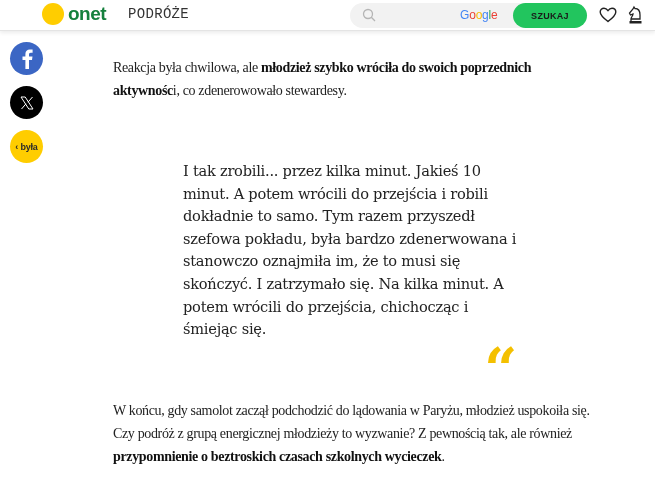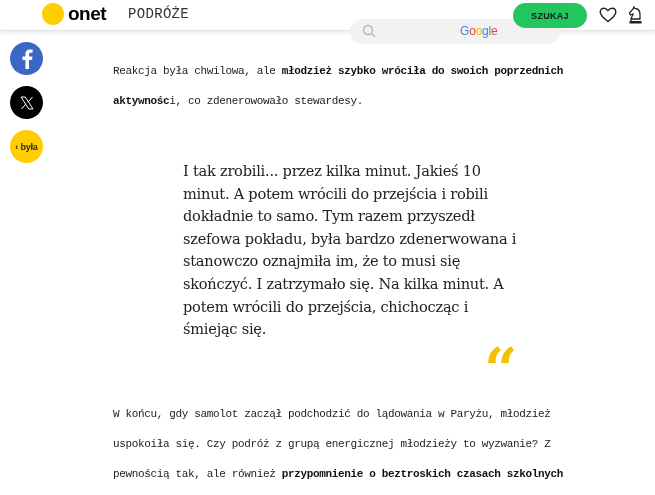--- a/index.html
+++ b/index.html
@@ -7,25 +7,25 @@
   body { font-family: "Liberation Sans", "DejaVu Sans", sans-serif; color: #1a1a1a; position: relative; }
 
   .header {
     position: absolute; left: 0; top: 0; width: 655px; height: 31px;
     background: #fff; border-bottom: 1px solid #e4e4e4;
     box-shadow: 0 2px 4px rgba(0,0,0,0.08);
     z-index: 2;
   }
   .logo { position: absolute; left: 42px; top: 3px; display: flex; align-items: center; height: 22px; cursor: pointer; }
   .logo-dot { width: 22px; height: 22px; border-radius: 50%; background: #ffcd00; margin-right: 4px; }
-  .logo-text { font-weight: bold; font-size: 19px; color: #000000; letter-spacing: -0.5px; line-height: 22px; }
+  .logo-text { font-weight: bold; font-size: 19px; color: #15803d; letter-spacing: -0.5px; line-height: 22px; }
   .logo-section { font-size: 14px; color: #333; margin-left: 22px; line-height: 22px; letter-spacing: 0.3px; font-family: Liberation Mono, monospace; }
 
   .search-box {
-    position: absolute; left: 350px; top: 19px; width: 210px; height: 25px;
+    position: absolute; left: 350px; top: 3px; width: 210px; height: 25px;
     background: #f2f2f2; border-radius: 13px;
   }
   .search-icon { position: absolute; left: 12px; top: 5px; width: 14px; height: 14px; }
   .search-input {
     position: absolute; left: 32px; top: 0; width: 100px; height: 25px; border: none; background: transparent;
     font-size: 11px; outline: none; color: #333;
   }
   .google-mark { position: absolute; left: 110px; top: 5px; font-size: 12px; letter-spacing: -0.2px; }
   .google-mark span { font-family: "Liberation Sans", sans-serif; }
   .search-btn {
@@ -40,22 +40,22 @@
   .share-btn {
     width: 33px; height: 33px; border-radius: 50%; display: flex; align-items: center; justify-content: center;
     cursor: pointer; margin-bottom: 11px;
   }
   .fb { background: #3b66c4; }
   .x { background: #000; }
   .back { background: #ffcd00; font-size: 9px; font-weight: bold; color: #2a2a2a; letter-spacing: -0.2px; margin-top: 0; }
 
   .article-p {
     position: absolute; left: 113px; width: 480px;
-    font-size: 11px; line-height: 30px; color: #222;
-    font-family: Liberation Mono, monospace;
+    font-size: 14px; line-height: 23px; color: #222;
+    font-family: Liberation Serif, serif;
     letter-spacing: -0.35px;
   }
   .article-p b { font-weight: bold; color: #111; }
   .p1 { top: 56px; }
   .p2 { top: 399px; }
 
   .quote {
     position: absolute; left: 183px; top: 160px; width: 340px;
     font-family: "DejaVu Serif", "Liberation Serif", serif; 
     font-size: 14.6px; line-height: 22.6px; color: #222; letter-spacing: -0.25px;

